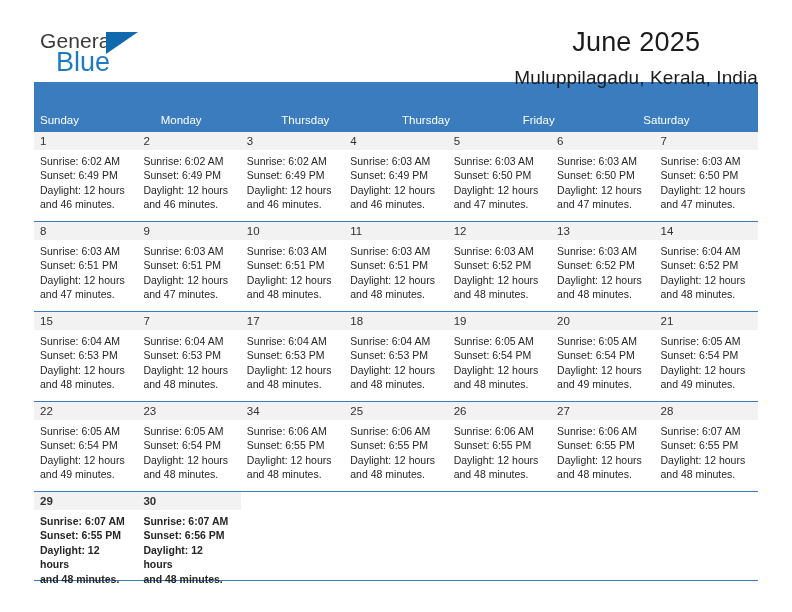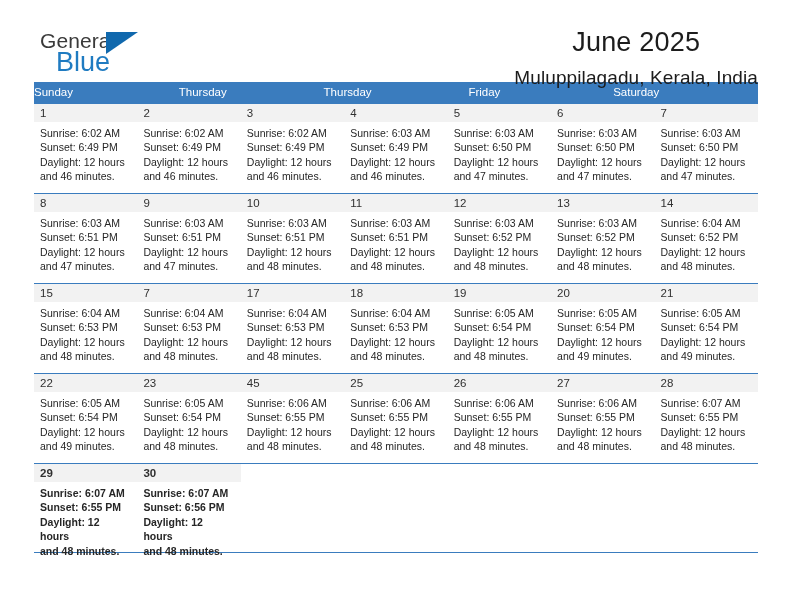--- a/index.html
+++ b/index.html
@@ -91,23 +91,25 @@
 
   .weekday-row {
     display: flex;
     background: #3a7cbe;
   }
   .weekday-cell {
     flex: 1 1 0;
     min-width: 0;
     height: 21px;
     line-height: 21px;
+    padding-left: 6px;
     box-sizing: border-box;
     color: #ffffff;
     font-size: 11.5px;
+    margin-top: 28px;
   }
 
   .week-row {
     display: flex;
     border-top: 1.5px solid #3a7cbe;
     height: 90px;
     box-sizing: border-box;
   }
   .week-row.last {
     border-bottom: 1.5px solid #3a7cbe;
@@ -163,20 +165,21 @@
       <div class="cal-title">June 2025</div>
       <div class="cal-subtitle">Muluppilagadu, Kerala, India</div>
     </div>
 
   </div>
 
   <div class="calendar">
 
     <div class="weekday-row">
       <div class="weekday-cell">Sunday</div>
+      <div class="weekday-cell">Monday</div>
       <div class="weekday-cell">Thursday</div>
       <div class="weekday-cell">Thursday</div>
       <div class="weekday-cell">Friday</div>
       <div class="weekday-cell">Saturday</div>
     </div>
 
     <div class="week-row">
       <div class="day-cell">
         <div class="day-number-band">1</div>
         <div class="day-body">
@@ -387,21 +390,21 @@
       <div class="day-cell">
         <div class="day-number-band">23</div>
         <div class="day-body">
           <div>Sunrise: 6:05 AM</div>
           <div>Sunset: 6:54 PM</div>
           <div>Daylight: 12 hours</div>
           <div>and 48 minutes.</div>
         </div>
       </div>
       <div class="day-cell">
-        <div class="day-number-band">45</div>
+        <div class="day-number-band">34</div>
         <div class="day-body">
           <div>Sunrise: 6:06 AM</div>
           <div>Sunset: 6:55 PM</div>
           <div>Daylight: 12 hours</div>
           <div>and 48 minutes.</div>
         </div>
       </div>
       <div class="day-cell">
         <div class="day-number-band">25</div>
         <div class="day-body">

